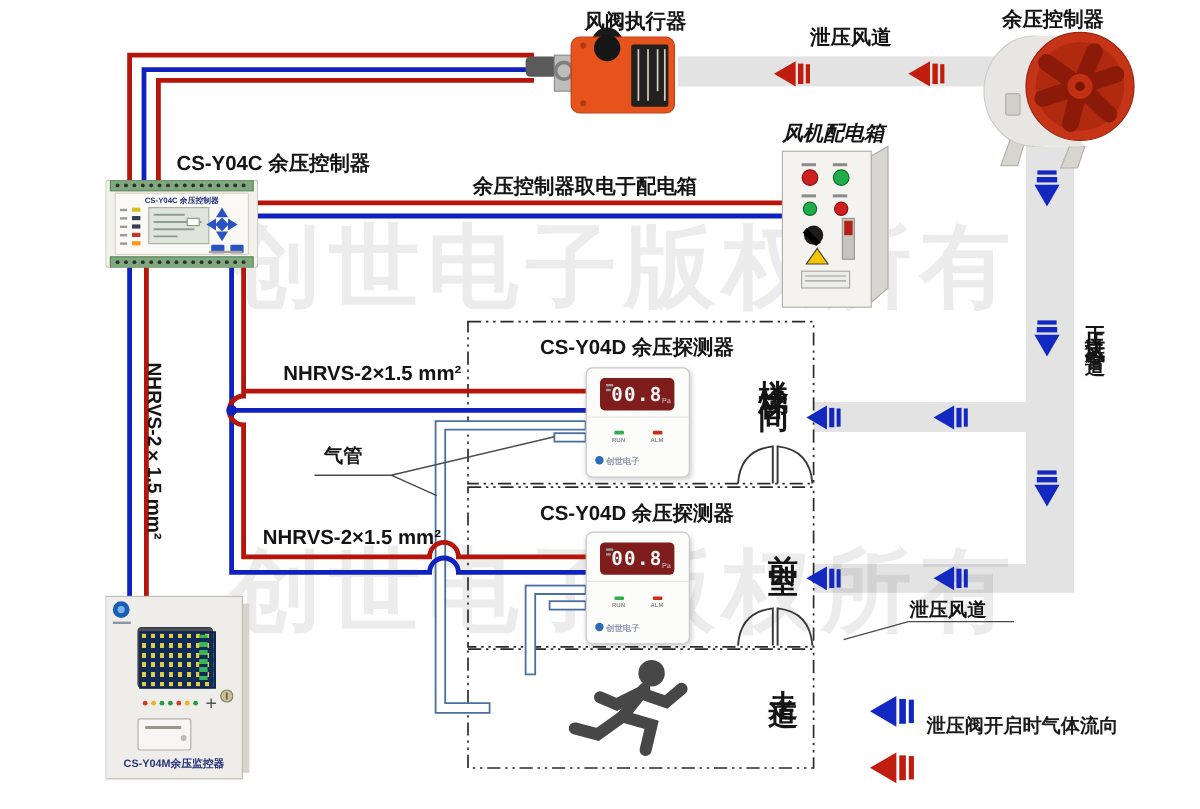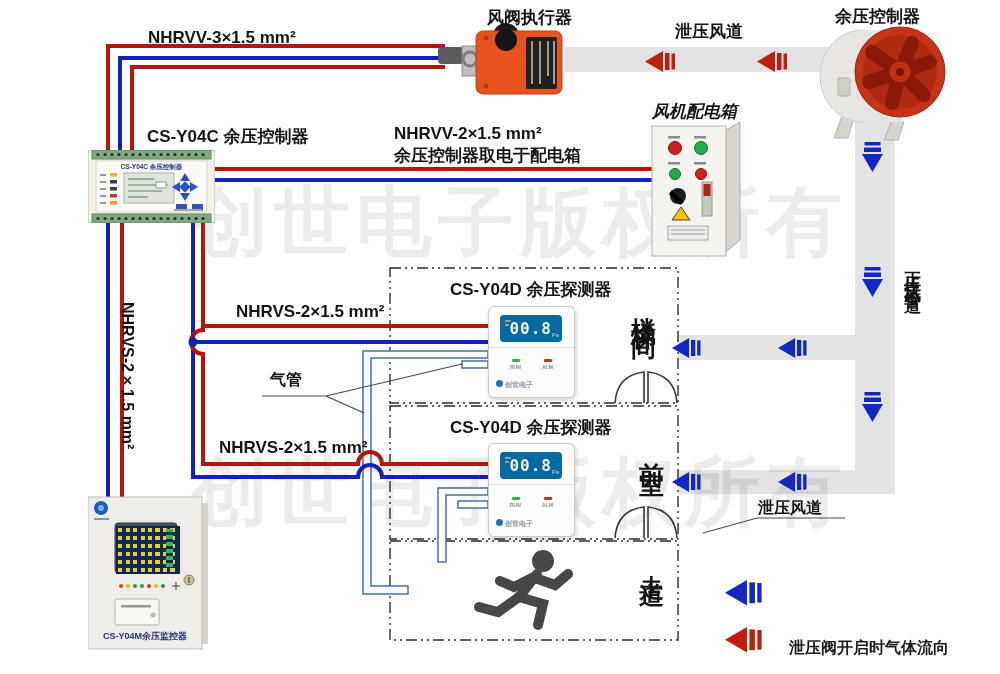--- a/index.html
+++ b/index.html
@@ -13,21 +13,21 @@
   .dev{position:absolute;z-index:5;}
   .lbl{position:absolute;font-weight:700;font-size:17px;color:#141414;
        white-space:nowrap;z-index:7;}
   .vlbl{position:absolute;font-weight:700;color:#141414;z-index:7;
         writing-mode:vertical-rl;text-orientation:mixed;}
   .roomlbl{font-size:25px;letter-spacing:9px;}
   .legtxt{position:absolute;font-weight:700;font-size:16px;color:#1c1c1c;z-index:7;white-space:nowrap;}
   
   .detector{width:85px;background:#fcfcfb;border:1px solid #c9c9c9;border-radius:6px;
             box-shadow:1px 2px 4px rgba(0,0,0,0.18);}
-  .det-screen{position:absolute;left:11px;top:8px;width:62px;height:27px;background:#0369a1;
+  .det-screen{position:absolute;left:11px;top:8px;width:62px;height:27px;background:#7f1d1d;
               border-radius:4px;color:#f4f4f4;}
   .det-digits{position:absolute;right:10px;top:4px;font-family:"DejaVu Sans Mono",monospace;
               font-size:16px;font-weight:700;letter-spacing:1px;}
   .det-unit{position:absolute;right:3px;bottom:4px;font-size:6px;color:#cfcfcf;}
   .det-mark{position:absolute;left:5px;top:5px;width:6px;height:2px;background:#9a9a9a;}
   .det-seam{position:absolute;left:0;top:40px;width:100%;height:1px;background:#e4e4e2;}
   .led{position:absolute;width:8px;height:3px;border-radius:1px;}
   .ledlbl{position:absolute;font-size:5px;color:#8a8a8a;font-weight:700;}
   .det-logo{position:absolute;left:7px;bottom:7px;font-size:7px;color:#8d96aa;font-weight:700;}
   .det-logo-dot{position:absolute;left:-9px;top:0px;width:7px;height:7px;border-radius:50%;
@@ -348,36 +348,34 @@
     </svg>
     <div style="position:absolute;left:28px;top:31px;width:60px;height:44px;z-index:1;
                 background-image:repeating-linear-gradient(0deg, rgba(14,42,85,0) 0 4px, #0e2a55 4px 8px),
                 repeating-linear-gradient(90deg,#e3cc45 0 4px, #0e2a55 4px 7.5px);
                 border:2px solid #10264d;"></div>
     <div style="position:absolute;left:78px;top:34px;width:7px;height:38px;z-index:2;
                 background-image:repeating-linear-gradient(0deg,#38b558 0 4px, #0e2a55 4px 7px);"></div>
     <div style="position:absolute;left:0;top:135px;width:114px;text-align:center;font-size:9px;font-weight:700;color:#26337a;z-index:2;">CS-Y04M余压监控器</div>
   </div>
 
-  <div class="lbl" style="left:148px;top:28px;">NHRVV-3×1.5 mm²</div>
   <div class="lbl" style="left:487px;top:6px;">风阀执行器</div>
   <div class="lbl" style="left:675px;top:20px;">泄压风道</div>
   <div class="lbl" style="left:835px;top:5px;">余压控制器</div>
   <div class="lbl" style="left:652px;top:100px;font-style:italic;">风机配电箱</div>
   <div class="lbl" style="left:147px;top:125px;">CS-Y04C 余压控制器</div>
-  <div class="lbl" style="left:394px;top:124px;">NHRVV-2×1.5 mm²</div>
   <div class="lbl" style="left:394px;top:144px;">余压控制器取电于配电箱</div>
   <div class="lbl" style="left:236px;top:302px;">NHRVS-2×1.5 mm²</div>
   <div class="lbl" style="left:219px;top:438px;">NHRVS-2×1.5 mm²</div>
   <div class="vlbl" style="left:118px;top:302px;font-size:16px;">NHRVS-2×1.5 mm²</div>
   <div class="lbl" style="left:270px;top:370px;font-size:16px;">气管</div>
   <div class="lbl" style="left:450px;top:278px;">CS-Y04D 余压探测器</div>
   <div class="lbl" style="left:450px;top:416px;">CS-Y04D 余压探测器</div>
   <div class="lbl" style="left:758px;top:498px;font-size:16px;">泄压风道</div>
 
   <div class="vlbl roomlbl" style="left:628px;top:296px;">楼梯间</div>
   <div class="vlbl roomlbl" style="left:636px;top:442px;">前室</div>
   <div class="vlbl roomlbl" style="left:636px;top:554px;">走道</div>
   <div class="vlbl" style="left:901px;top:258px;font-size:17px;letter-spacing:5px;">正压送风管道</div>
 
-  <div class="legtxt" style="left:772px;top:638px;margin-left:17px;">泄压阀开启时气体流向</div>
+  <div class="legtxt" style="left:772px;top:595px;">泄压阀开启时气体流向</div>
 
 </div>
 
 </body></html>

